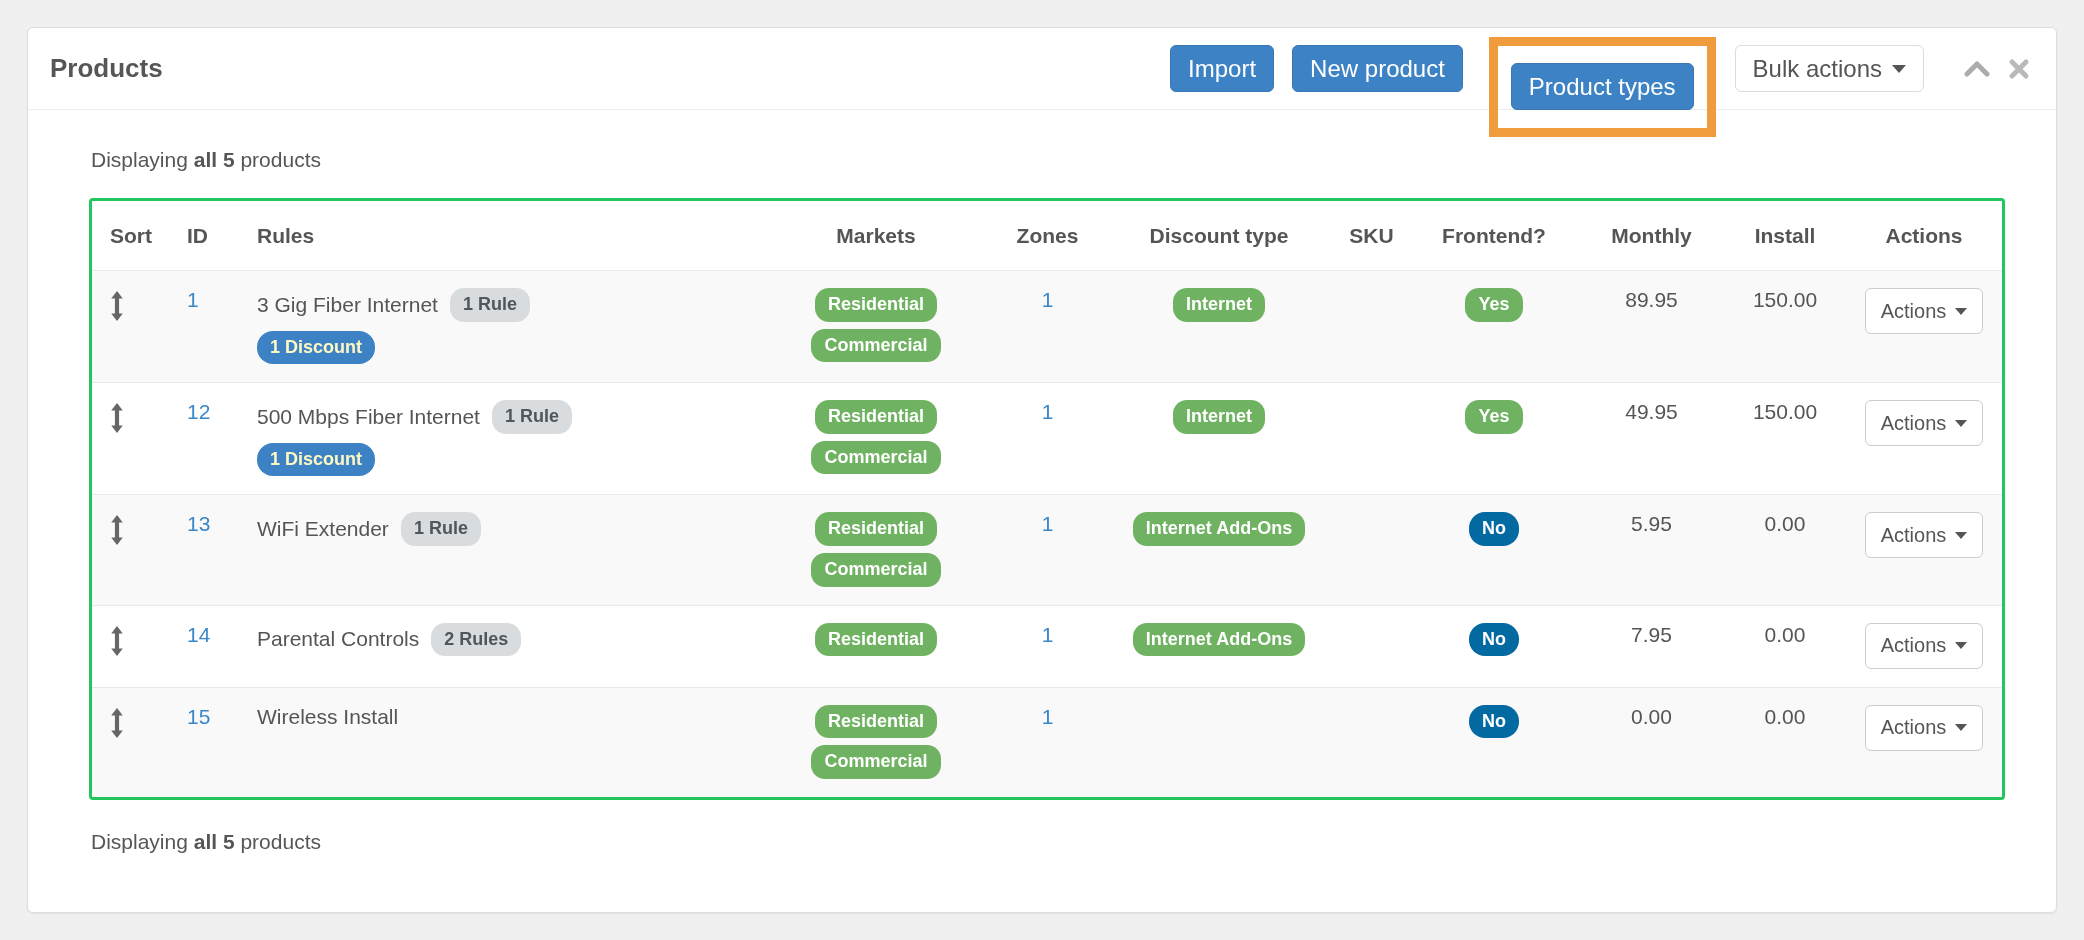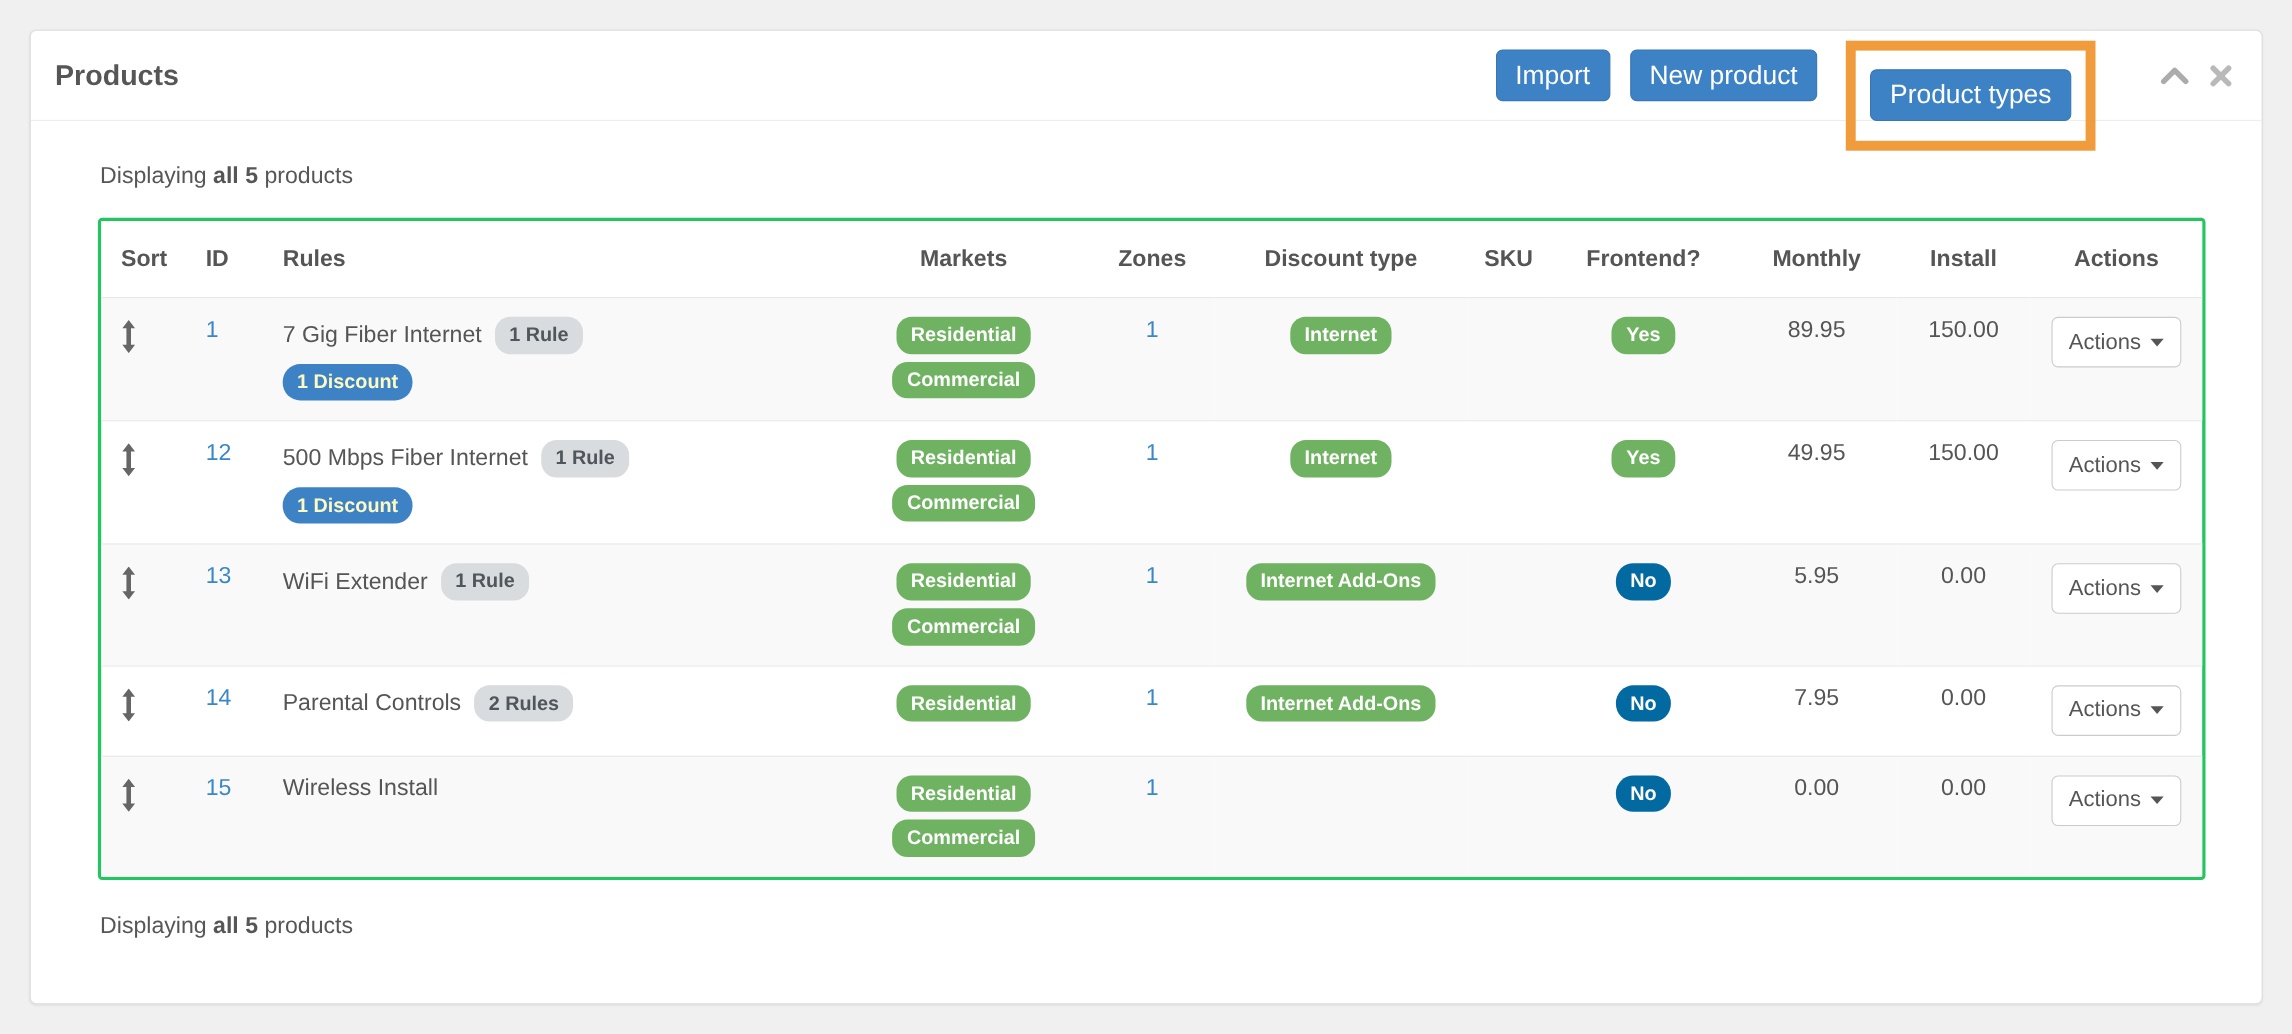--- a/index.html
+++ b/index.html
@@ -108,20 +108,24 @@
 
       <div class="header-actions">
         <button class="btn btn-primary">Import</button>
         <button class="btn btn-primary">New product</button>
 
         <span class="pt-wrap">
           <span class="orange-box"></span>
           <button class="btn btn-primary">Product types</button>
         </span>
 
+        <button class="btn btn-default">
+          <span>Bulk actions</span>
+          <span class="caret"></span>
+        </button>
 
         <span class="panel-tools">
           <span class="tool-icon">
             <svg width="26" height="18" viewBox="0 0 26 18">
               <polyline points="3,14 13,4 23,14" fill="none" stroke="#acacac" stroke-width="5" stroke-linecap="round" stroke-linejoin="round"></polyline>
             </svg>
           </span>
           <span class="tool-icon">
             <svg width="22" height="22" viewBox="0 0 22 22">
               <path d="M4 4 L18 18 M18 4 L4 18" stroke="#b9b9b9" stroke-width="5" stroke-linecap="round"></path>
@@ -166,21 +170,21 @@
         <tbody id="table-body">
             <tr class="alt">
               <td class="al-left"><span class="sort-handle">
                   <svg width="14" height="30" viewBox="0 0 12 26">
                     <path d="M6 0 L11 6.5 H7.8 V19.5 H11 L6 26 L1 19.5 H4.2 V6.5 H1 Z" fill="#666"></path>
                   </svg>
                 </span></td>
               <td class="al-left"><a class="cell-link" href="#">1</a></td>
               <td class="al-left">
                 <div class="name-line1">
-                  <span class="name-text">7 Gig Fiber Internet</span>
+                  <span class="name-text">3 Gig Fiber Internet</span>
                   <span class="badge badge-gray">1 Rule</span>
                 </div>
                 <div class="name-line2"><span class="badge badge-blue">1 Discount</span></div>
               </td>
               <td class="al-center">
                 <div class="market-stack">
                   <span class="badge badge-green">Residential</span>
                   <span class="badge badge-green">Commercial</span>
                 </div>
               </td>

